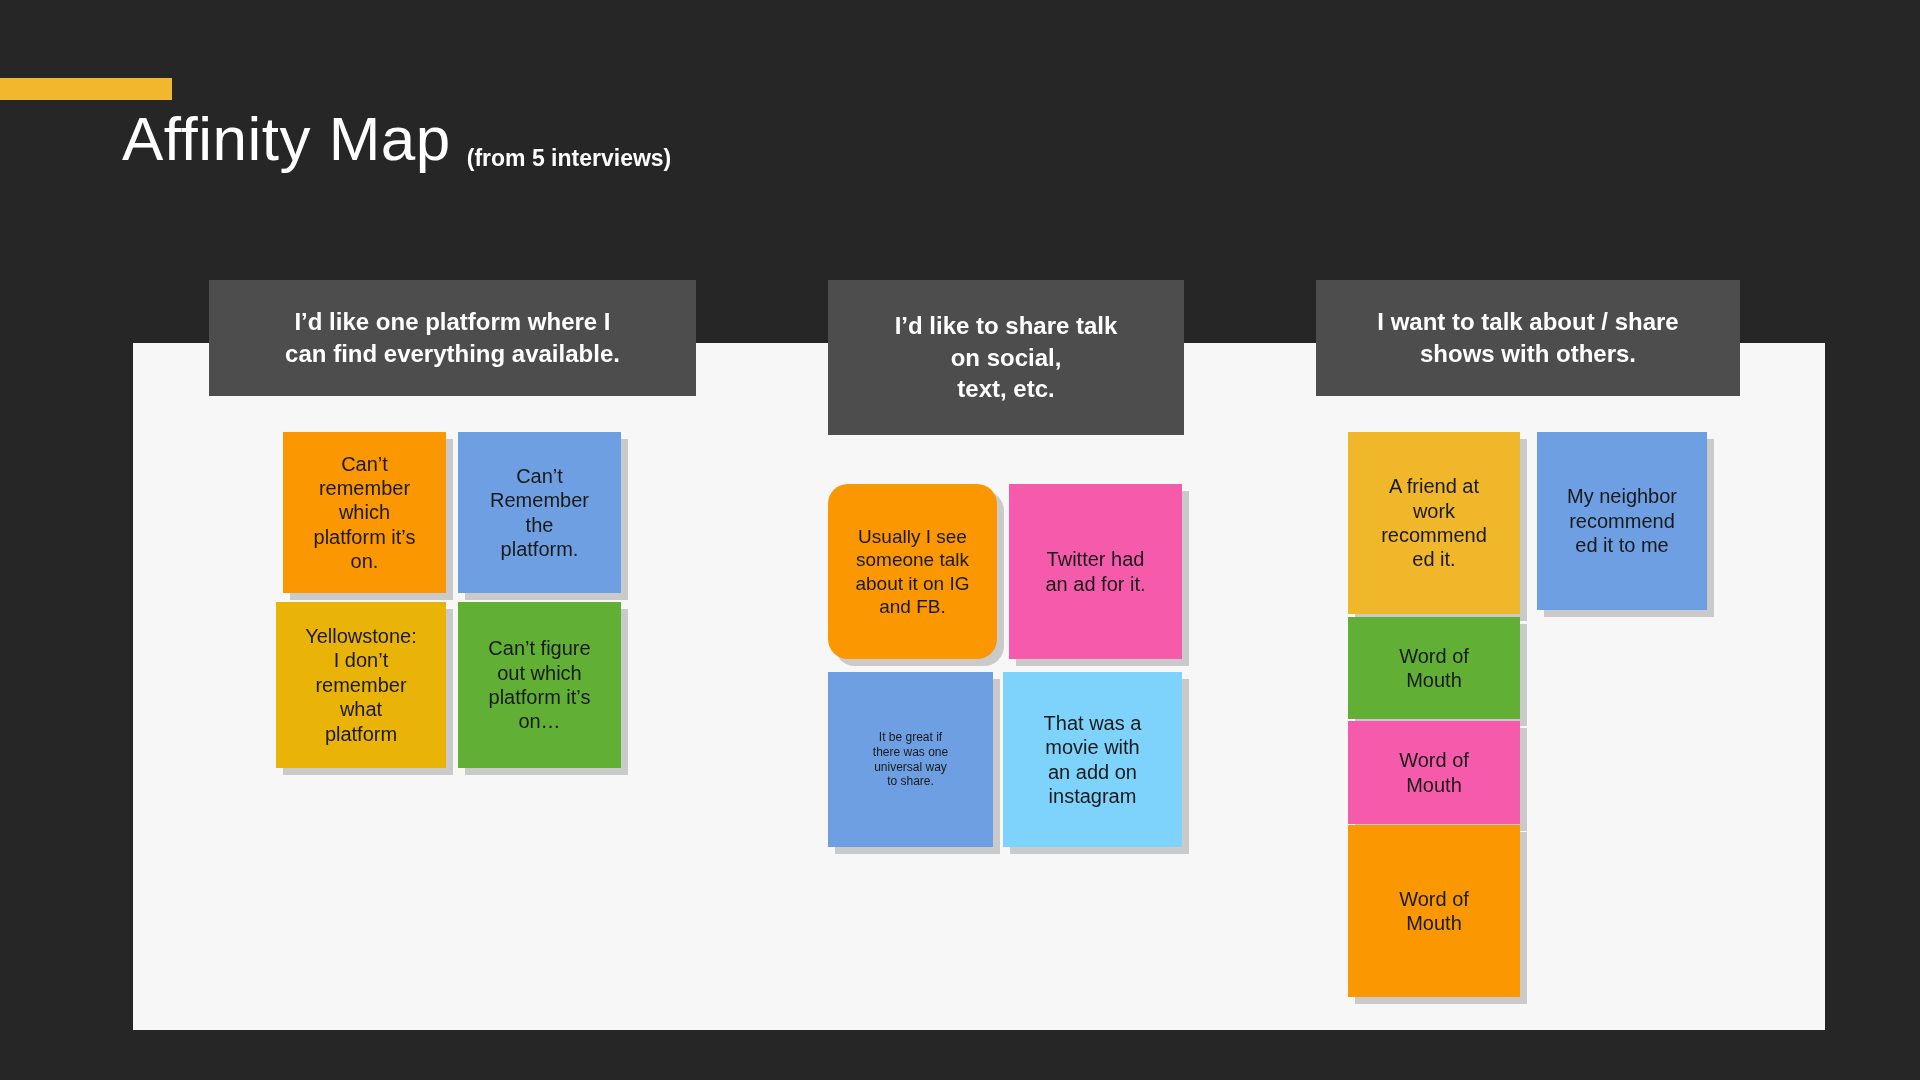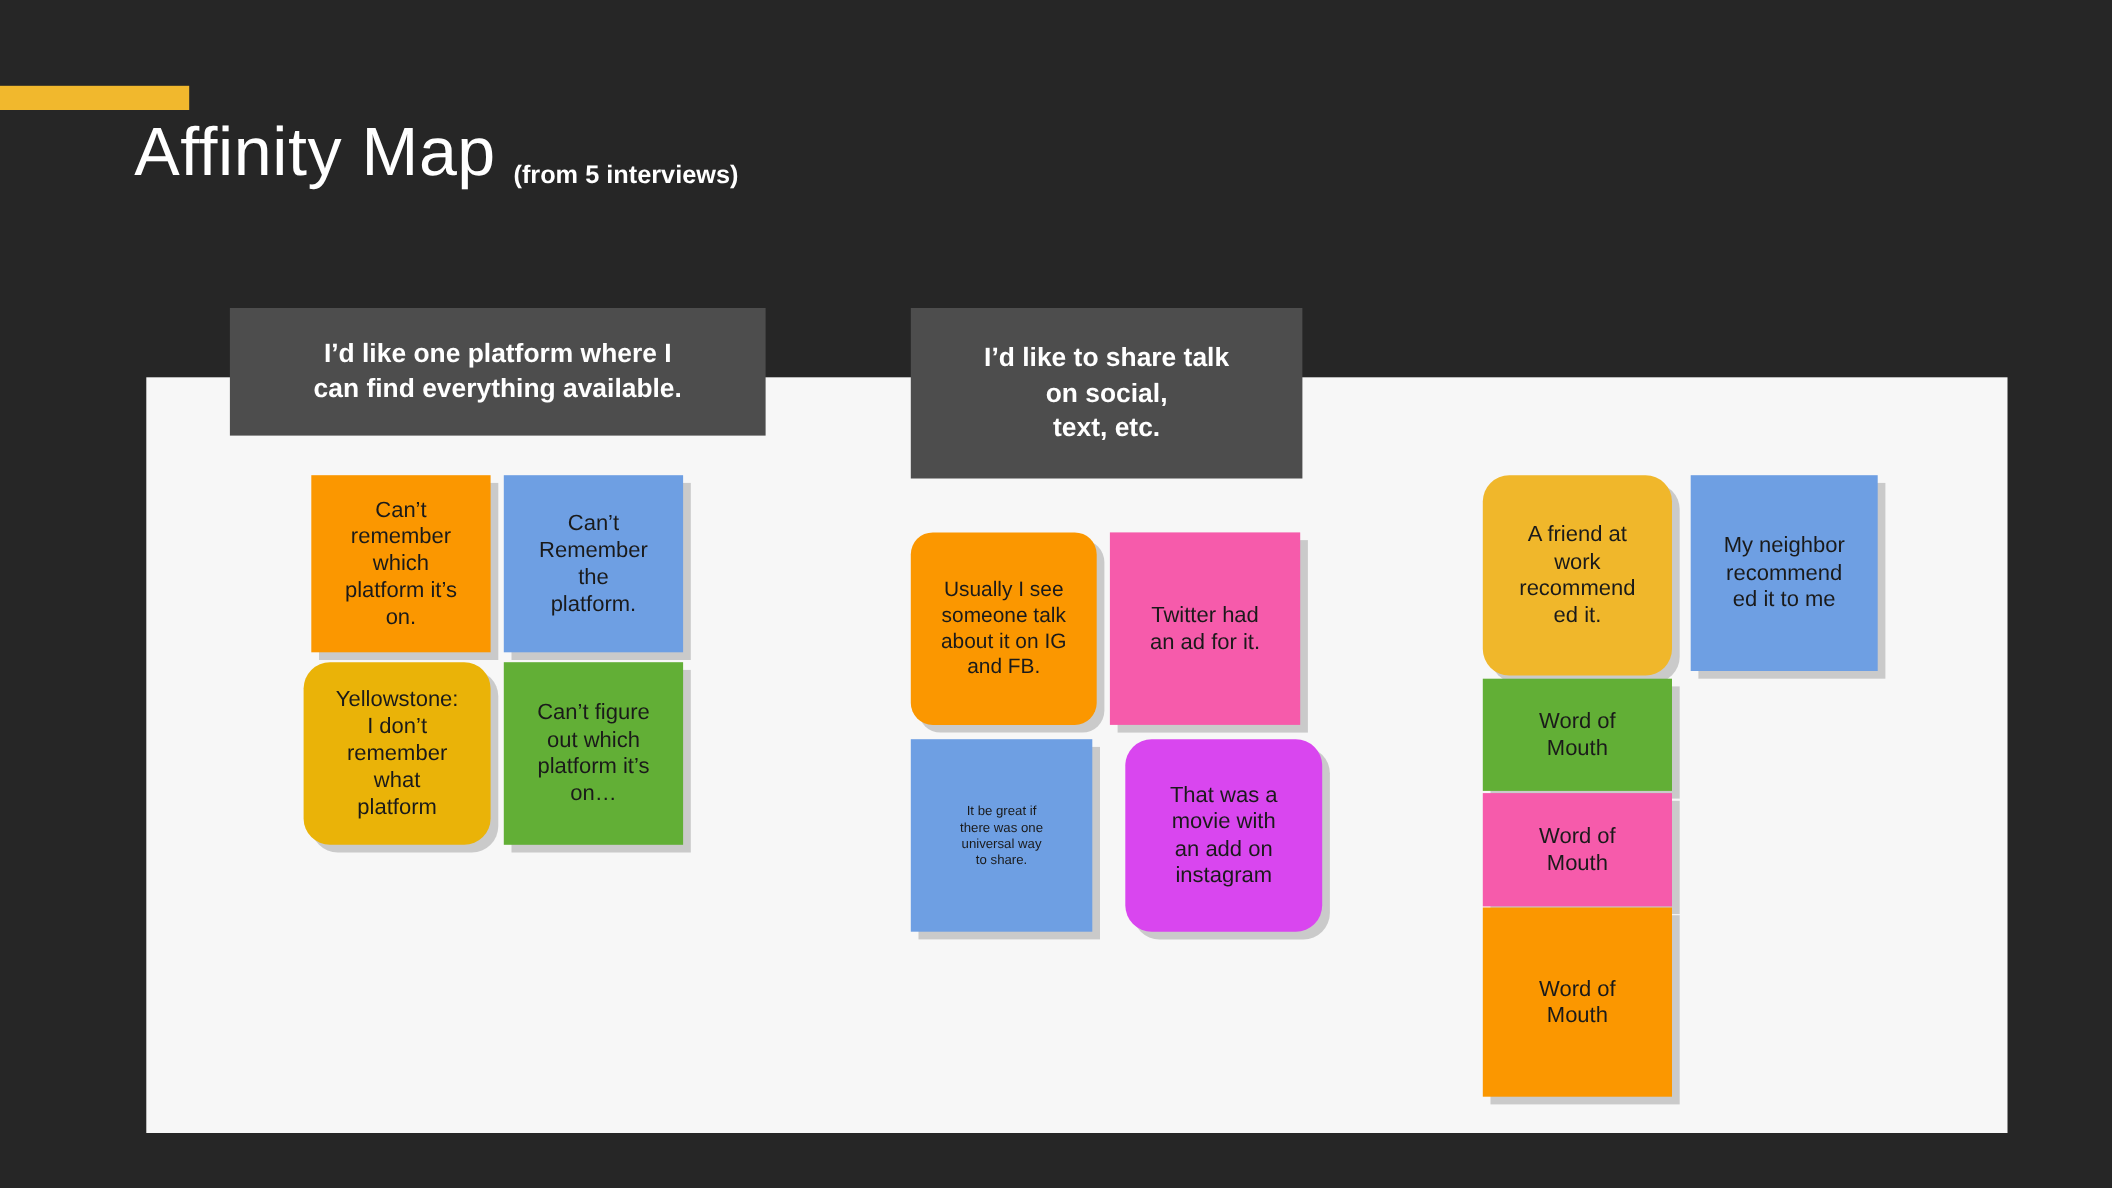--- a/index.html
+++ b/index.html
@@ -93,21 +93,21 @@
     white-space: pre-line;
     line-height: 1.22;
     box-shadow: 7px 7px 0 0 rgba(0,0,0,0.18);
   }
   .note.sz-lg  { font-size: 20px; }
   .note.sz-md  { font-size: 19px; border-radius: 20px; }
   .note.sz-sm  { font-size: 12px; }
 
   .c-orange { background: #FB9700; }
   .c-blue   { background: #6E9FE3; }
-  .c-yellow { background: #F0B72B; border-radius: 24px; }
+  .c-yellow { background: #F0B72B; }
   .c-green  { background: #62AF36; }
   .c-pink   { background: #F65BAB; }
 </style>
 </head>
 <body>
 
 <div class="slide">
 
   <div class="accent-bar"></div>
 
@@ -116,20 +116,22 @@
     <span class="title-sub">(from 5 interviews)</span>
   </div>
 
   <div class="board"></div>
 
   <div class="col-header" id="hdr0">I’d like one platform where I
 can find everything available.</div>
   <div class="col-header" id="hdr1">I’d like to share talk
 on social,
 text, etc.</div>
+  <div class="col-header" id="hdr2">I want to talk about / share
+shows with others.</div>
 
   <div id="notes-layer">
       <div class="note sz-lg c-orange" style="left: 283px; top: 432px; width: 163px; height: 161px; background: rgb(251, 151, 0);">Can’t
 remember
 which
 platform it’s
 on.</div>
       <div class="note sz-lg c-blue" style="left: 458px; top: 432px; width: 163px; height: 161px; background: rgb(110, 159, 227);">Can’t
 Remember
 the
@@ -146,21 +148,21 @@
       <div class="note sz-md c-orange" style="left: 828px; top: 484px; width: 169px; height: 175px; background: rgb(251, 151, 0);">Usually I see
 someone talk
 about it on IG
 and FB.</div>
       <div class="note sz-lg c-pink" style="left: 1009px; top: 484px; width: 173px; height: 175px; background: rgb(246, 91, 171); text-align: center;">Twitter had
 an ad for it.</div>
       <div class="note sz-sm c-blue" style="left: 828px; top: 672px; width: 165px; height: 175px; background: rgb(110, 159, 227);">It be great if
 there was one
 universal way
 to share.</div>
-      <div class="note sz-lg c-yellow" style="left: 1003px; top: 672px; width: 179px; height: 175px; background: #d946ef; margin-left: 20px;">That was a
+      <div class="note sz-lg c-yellow" style="left: 1003px; top: 672px; width: 179px; height: 175px; background: #7dd3fc;">That was a
 movie with
 an add on
 instagram</div>
       <div class="note sz-lg c-yellow" style="left: 1348px; top: 432px; width: 172px; height: 182px; background: rgb(240, 183, 43);">A friend at
 work
 recommend
 ed it.</div>
       <div class="note sz-lg c-blue" style="left: 1537px; top: 432px; width: 170px; height: 178px; background: rgb(110, 159, 227);">My neighbor
 recommend
 ed it to me</div>

